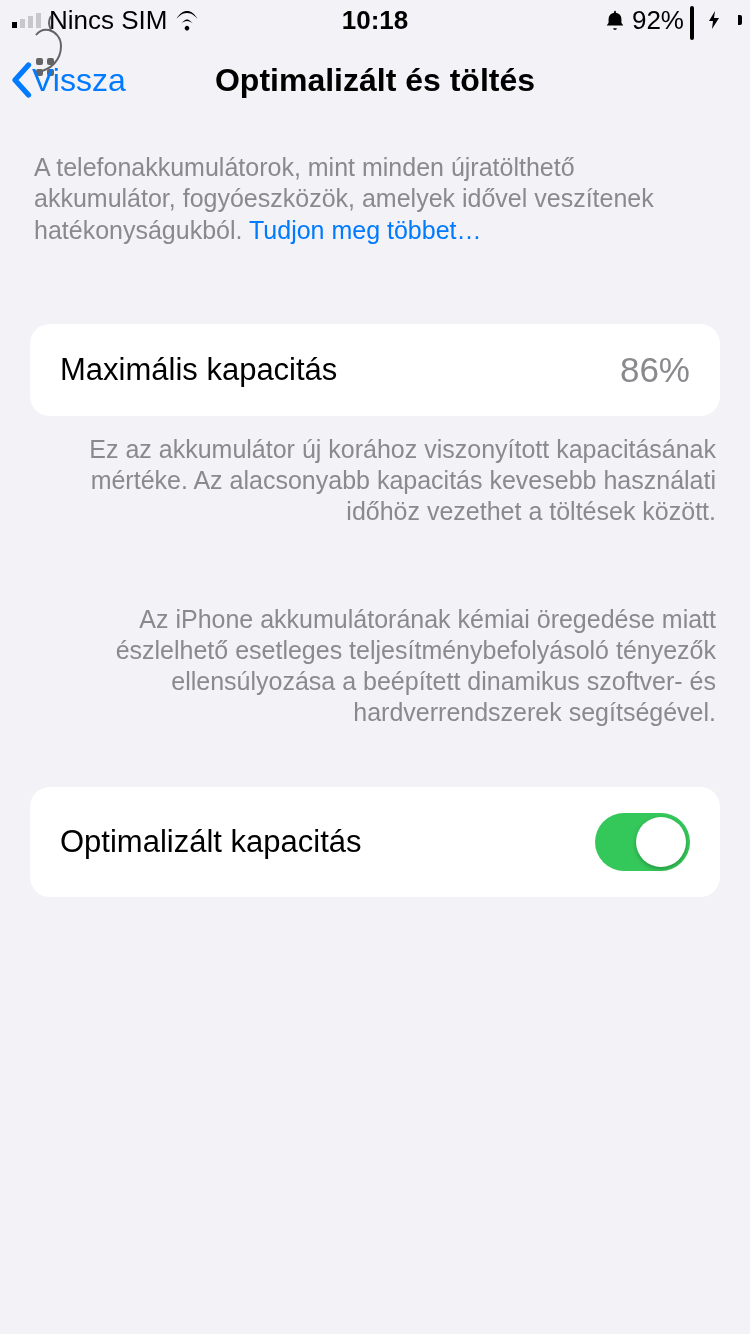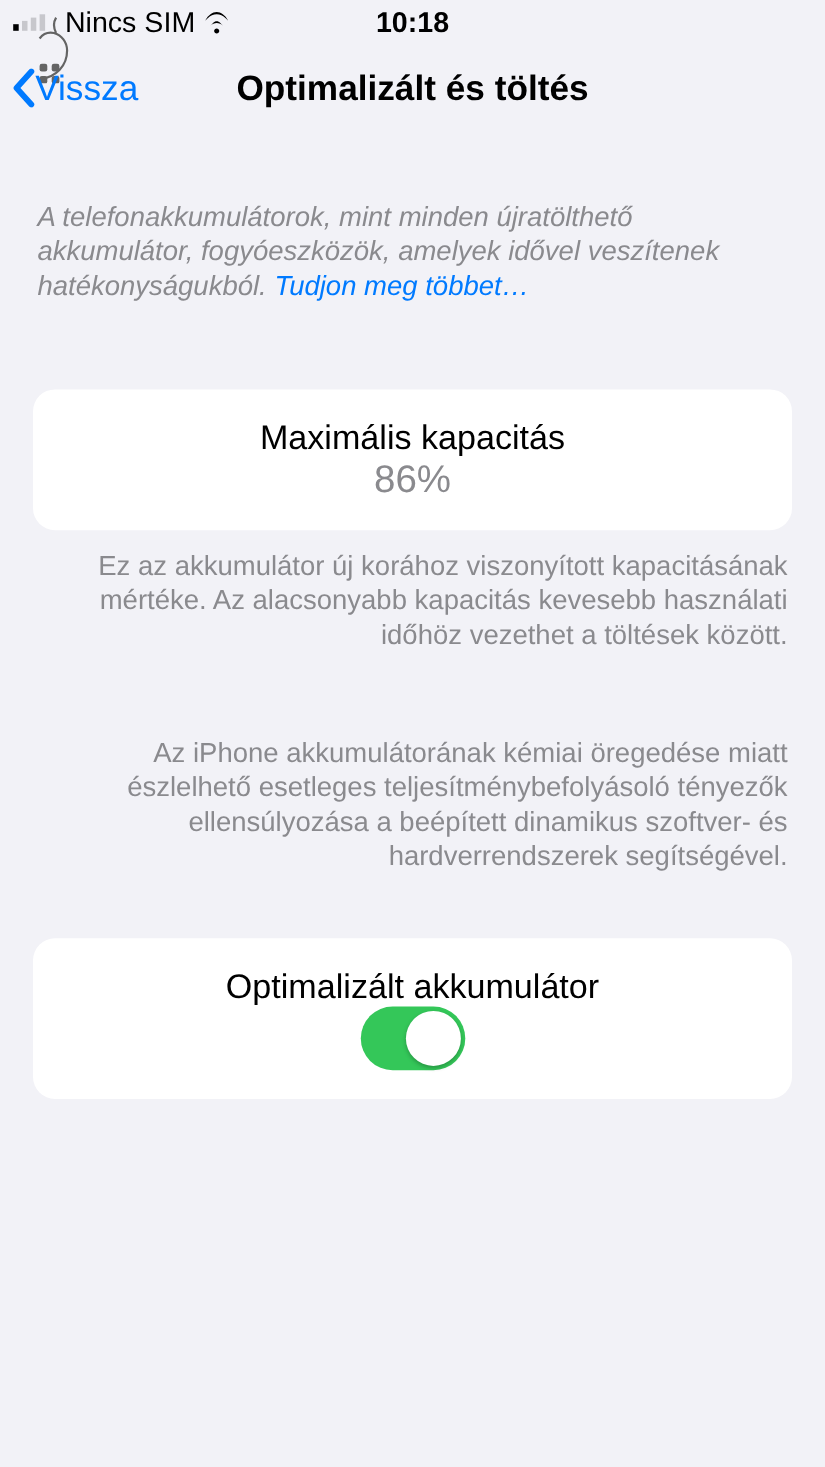--- a/index.html
+++ b/index.html
@@ -35,21 +35,21 @@
     }
     .signal-dots span {
       width: 5px;
       background: #c7c7cc;
       display: block;
     }
     .signal-dots span:nth-child(1){height:6px;background:#000;}
     .signal-dots span:nth-child(2){height:9px;}
     .signal-dots span:nth-child(3){height:12px;}
     .signal-dots span:nth-child(4){height:15px;}
-    .sim-label { font-size: 26px; font-weight:400;margin-left:10px; }
+    .sim-label { font-size: 26px; font-weight:400; }
     .wifi-icon svg { width: 28px; height: 22px; display:block; }
     .status-center {
       position: absolute;
       left: 50%;
       transform: translateX(-50%);
       font-weight: 600;
       font-size: 26px;
     }
     .status-right {
       display: flex;
@@ -115,32 +115,31 @@
     }
 
     .section-desc {
       padding: 0 34px;
       color: #8a8a8e;
       font-size: 25px;
       line-height: 1.25;
       margin-top: 60px;
       margin-bottom: 20px;
     }
-    .section-desc.first { margin-top: 62px; font-style: italic; }
+    .section-desc.first { margin-top: 32px; }
     .link { color:#007aff; }
 
     .cell-group { margin: 0 30px; }
     .cell {
       background: #fff;
       border-radius: 20px;
       padding: 26px 30px;
       display: flex;
       align-items: center;
-      justify-content: flex-end;
-      flex-direction: column;
+      justify-content: space-between;
     }
     .cell-title {
       font-size: 31px;
       font-weight: 400;
       color: #000;
     }
     .cell-value {
       font-size: 35px;
       color: #8a8a8e;
     }
@@ -189,20 +188,37 @@
         <span></span>
     </div>
     <span class="sim-label">Nincs SIM</span>
     <span class="wifi-icon">
       <svg viewBox="0 0 24 18">
           <path d="M12 18c1 0 2-1 2-2s-1-2-2-2-2 1-2 2 1 2 2 2zm-5-6l2-2c2-2 4-2 6 0l2 2c-3-3-7-3-10 0zm-4-4l2-2c4-4 10-4 14 0l2 2C16-1 8-1 3 8z" fill="#000"></path>
         </svg>
     </span>
   </div>
   <div class="status-center">10:18</div>
+  <div class="status-right">
+    <span class="alarm-icon">
+      <svg viewBox="0 0 24 24">
+          <path d="M12 2a1 1 0 011 1v1a7 7 0 016 7v4l2 3H3l2-3v-4a7 7 0 016-7V3a1 1 0 011-1zm-2 19h4a2 2 0 11-4 0z" fill="#000"></path>
+        </svg>
+    </span>
+    <span class="battery-pct">92%</span>
+    <span class="battery-icon">
+      <span class="battery-body"><span class="battery-fill"></span></span>
+      <span class="battery-cap"></span>
+      <span class="bolt">
+          <svg viewBox="0 0 12 18">
+            <path d="M7 0L1 10h4l-1 8 7-11H6z" fill="#000"></path>
+          </svg>
+        </span>
+    </span>
+  </div>
 </div>
 
 <div class="nav-bar">
   <div class="back-btn">
     <span class="back-chevron">
       <svg viewBox="0 0 14 24">
           <path d="M12 2L3 12l9 10" fill="none" stroke="#007aff" stroke-width="3.5" stroke-linecap="round" stroke-linejoin="round"></path>
         </svg>
     </span>
     <span>Vissza</span>
@@ -229,21 +245,21 @@
 
   <div class="spacer-md"></div>
 
 
   <div class="section-desc below">Az iPhone akkumulátorának kémiai öregedése miatt észlelhető esetleges teljesítménybefolyásoló tényezők ellensúlyozása a beépített dinamikus szoftver- és hardverrendszerek segítségével.</div>
 
   <div class="spacer-md"></div>
 
   <div class="cell-group">
     <div class="cell">
-      <span class="cell-title">Optimalizált akkumulátor</span>
+      <span class="cell-title">Optimalizált kapacitás</span>
       <span class="toggle">
         <span class="toggle-knob"></span>
       </span>
     </div>
   </div>
 
 
 </div>
 
 </body></html>

